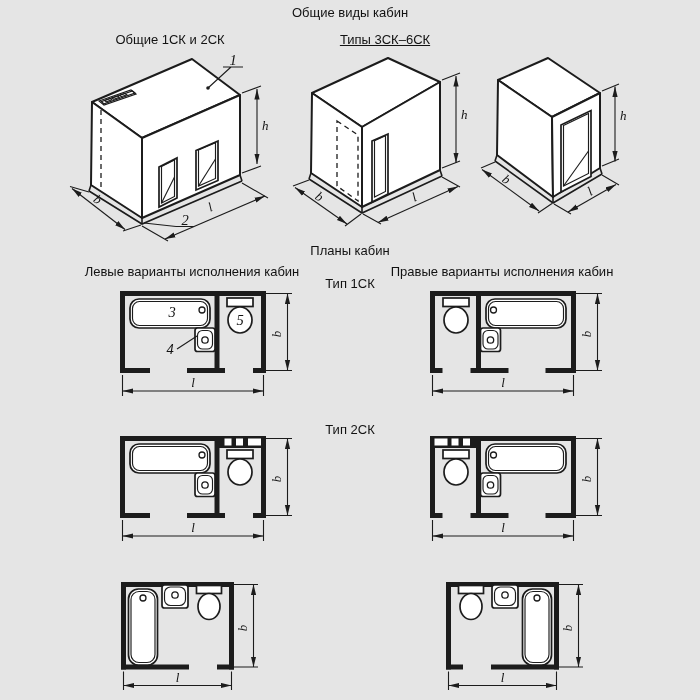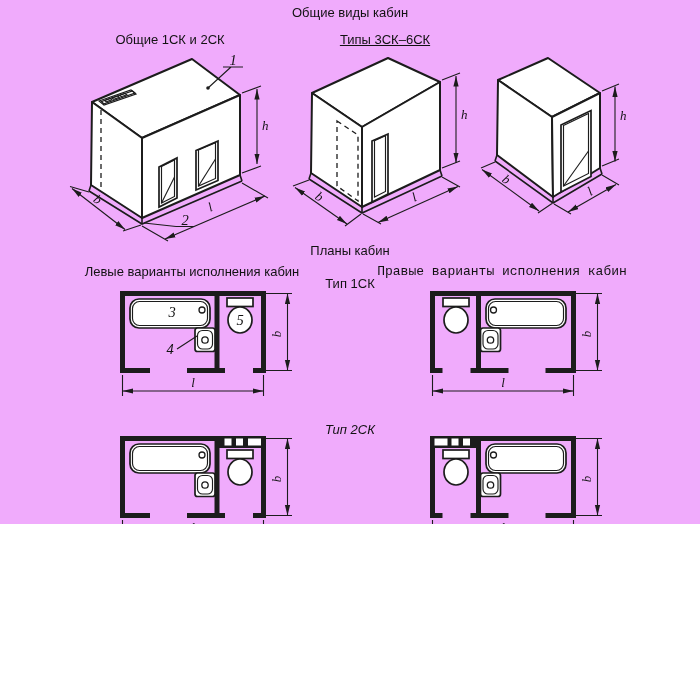--- a/index.html
+++ b/index.html
@@ -1,16 +1,16 @@
 <!DOCTYPE html>
 <html><head>
 <meta charset="utf-8">
 <style>
   html,body{margin:0;padding:0;background:#fff;}
-  #canvas{position:relative;width:700px;height:524px;background:#f0abfc;overflow:hidden;
+  #canvas{position:relative;width:700px;height:700px;background:#e5e5e5;overflow:hidden;
           font-family:"Liberation Sans",sans-serif;}
   .lbl{position:absolute;font-size:13px;color:#121212;text-align:center;white-space:nowrap;}
   svg{position:absolute;overflow:visible;}
   svg text{font-family:"Liberation Serif",serif;font-style:italic;font-size:13px;fill:#121212;}
   svg text.co{font-size:14.5px;}
   .edge{fill:#ffffff;stroke:#1c1c1c;stroke-width:2;stroke-linejoin:round;}
   .thin{fill:none;stroke:#1c1c1c;stroke-width:1.6;}
   .thin2{fill:none;stroke:#1c1c1c;stroke-width:1.15;}
   .fxw{fill:#ffffff;stroke:#1c1c1c;stroke-width:1.7;}
   .dash{fill:none;stroke:#1c1c1c;stroke-width:1.3;stroke-dasharray:5 4;}
@@ -30,23 +30,23 @@
         <path d="M0,0.4 L10.5,3 L0,5.6 Z" fill="#1c1c1c"></path>
       </marker>
     </defs>
   </svg>
 
   <div class="lbl" style="top:5px;left:0;width:700px;">Общие виды кабин</div>
   <div class="lbl" style="top:32px;left:80px;width:180px;">Общие 1СК и 2СК</div>
   <div class="lbl" style="top:32px;left:297px;width:176px;text-decoration:underline;">Типы 3СК–6СК</div>
   <div class="lbl" style="top:264px;left:52px;width:280px;">Левые варианты исполнения кабин</div>
   <div class="lbl" style="top:243px;left:0;width:700px;">Планы кабин</div>
-  <div class="lbl" style="top:264px;left:362px;width:280px;font-family:Liberation Mono, monospace;">Правые варианты исполнения кабин</div>
+  <div class="lbl" style="top:264px;left:362px;width:280px;">Правые варианты исполнения кабин</div>
   <div class="lbl" style="top:276px;left:280px;width:140px;">Тип 1СК</div>
-  <div class="lbl" style="top:422px;left:280px;width:140px;font-style:italic;">Тип 2СК</div>
+  <div class="lbl" style="top:422px;left:280px;width:140px;">Тип 2СК</div>
 
   <svg style="left:55px;top:50px;" width="225" height="198" viewBox="0 0 225 198">
     <g>
       <path class="edge" d="M137,9 L185,45 L87,88 L37,52 Z"></path>
       <path class="edge" d="M37,52 L87,88 L87,168 L36,135 Z"></path>
       <path class="edge" d="M87,88 L185,45 L185,125 L87,168 Z"></path>
       <path class="thin" d="M34,141 L87,174 L187,131"></path>
       <path class="thin" d="M36,135 L34,141 M87,168 L87,174 M185,125 L187,131"></path>
       <path class="dash" d="M46,60 L46,140"></path>
     </g>

